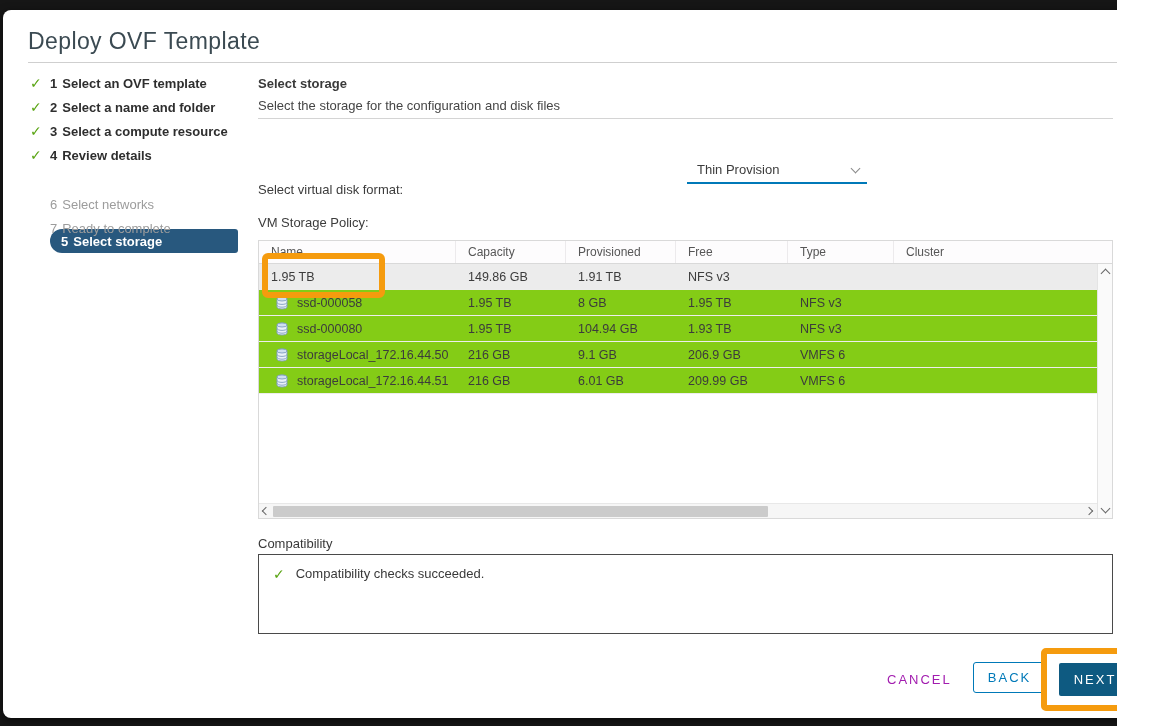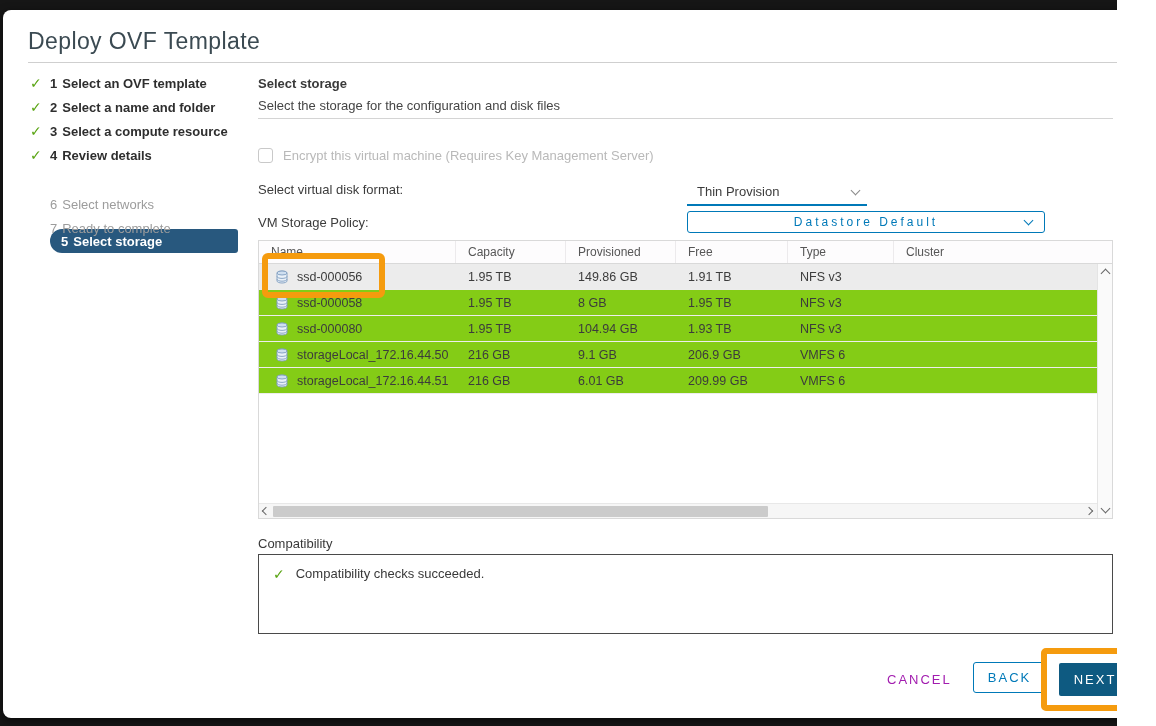--- a/index.html
+++ b/index.html
@@ -29,21 +29,21 @@
   
   .panel-heading { position:absolute; left:255px; top:66px; font-size:13px; font-weight:bold; color:#393939; }
   .panel-sub { position:absolute; left:255px; top:88px; font-size:13px; color:#454545; }
   .panel-divider { position:absolute; left:255px; top:108px; width:855px; height:1px; background:#d4d4d4; }
 
   .encrypt-row { position:absolute; left:255px; top:138px; display:flex; align-items:center; }
   .cbx { width:15px; height:15px; border:1px solid #c9c9c9; border-radius:3px; background:#fff; }
   .encrypt-row .lbl { margin-left:10px; font-size:13px; color:#b9b9b9; }
 
   .fmt-label { position:absolute; left:255px; top:172px; font-size:13px; color:#3c3c3c; }
-  .fmt-select { position:absolute; left:684px; top:172px; width:180px; padding:2px 8px 5px 10px;
+  .fmt-select { position:absolute; left:684px; top:150px; width:180px; padding:2px 8px 5px 10px;
                 border-bottom:2px solid #0079b8; display:flex; align-items:center;
                 justify-content:space-between; font-size:13px; color:#3c3c3c; cursor:pointer; }
 
   .policy-label { position:absolute; left:255px; top:205px; font-size:13px; color:#3c3c3c; }
   .policy-select { position:absolute; left:684px; top:201px; width:358px; height:22px;
                    border:1px solid #0079b8; border-radius:3px; display:flex; align-items:center;
                    justify-content:center; font-size:12px; color:#0079b8; letter-spacing:3px; cursor:pointer; }
   .policy-select .chev { position:absolute; right:12px; }
 
   .chev { display:inline-block; width:7px; height:7px; border-right:1.6px solid #8a8a8a;
@@ -151,57 +151,40 @@
         <span class="spacer"></span>
         <span class="num">7</span>
         <span class="lbl">Ready to complete</span>
       </div>
     </nav>
 
     <div class="panel-heading">Select storage</div>
     <div class="panel-sub">Select the storage for the configuration and disk files</div>
     <div class="panel-divider"></div>
 
-    <div class="encrypt-row">
-      <span class="cbx"></span>
-      <span class="lbl">Encrypt this virtual machine (Requires Key Management Server)</span>
-    </div>
 
     <div class="fmt-label">Select virtual disk format:</div>
     <div class="fmt-select">
       <span>Thin Provision</span>
       <span class="chev"></span>
     </div>
 
     <div class="policy-label">VM Storage Policy:</div>
-    <div class="policy-select">
-      <span>Datastore Default</span>
-      <span class="chev blue"></span>
-    </div>
 
     <div class="ds-table">
       <div class="thead">
         <div class="th">Name</div>
         <div class="th">Capacity</div>
         <div class="th">Provisioned</div>
         <div class="th">Free</div>
         <div class="th">Type</div>
         <div class="th">Cluster</div>
       </div>
       <div class="tbody">
         <div class="tr selected">
-          <div class="td name">
-            <svg width="14" height="14" viewBox="0 0 14 14">
-              <path d="M2,3 C2,1.9 4.2,1 7,1 C9.8,1 12,1.9 12,3 L12,11 C12,12.1 9.8,13 7,13 C4.2,13 2,12.1 2,11 Z" fill="#eaf1f8" stroke="#7f9dc0" stroke-width="0.9"></path>
-              <ellipse cx="7" cy="3" rx="5" ry="2" fill="#cfdff0" stroke="#7f9dc0" stroke-width="0.9"></ellipse>
-              <path d="M2,6.4 C2,7.5 4.2,8.4 7,8.4 C9.8,8.4 12,7.5 12,6.4" fill="none" stroke="#7f9dc0" stroke-width="0.9"></path>
-              <path d="M2,9.2 C2,10.3 4.2,11.2 7,11.2 C9.8,11.2 12,10.3 12,9.2" fill="none" stroke="#7f9dc0" stroke-width="0.9"></path>
-            </svg>
-            <span>ssd-000056</span>
-          </div>
           <div class="td">1.95 TB</div>
           <div class="td">149.86 GB</div>
           <div class="td">1.91 TB</div>
           <div class="td">NFS v3</div>
           <div class="td"></div>
         </div>
         <div class="tr">
           <div class="td name">
             <svg width="14" height="14" viewBox="0 0 14 14">
               <path d="M2,3 C2,1.9 4.2,1 7,1 C9.8,1 12,1.9 12,3 L12,11 C12,12.1 9.8,13 7,13 C4.2,13 2,12.1 2,11 Z" fill="#eaf1f8" stroke="#7f9dc0" stroke-width="0.9"></path>

